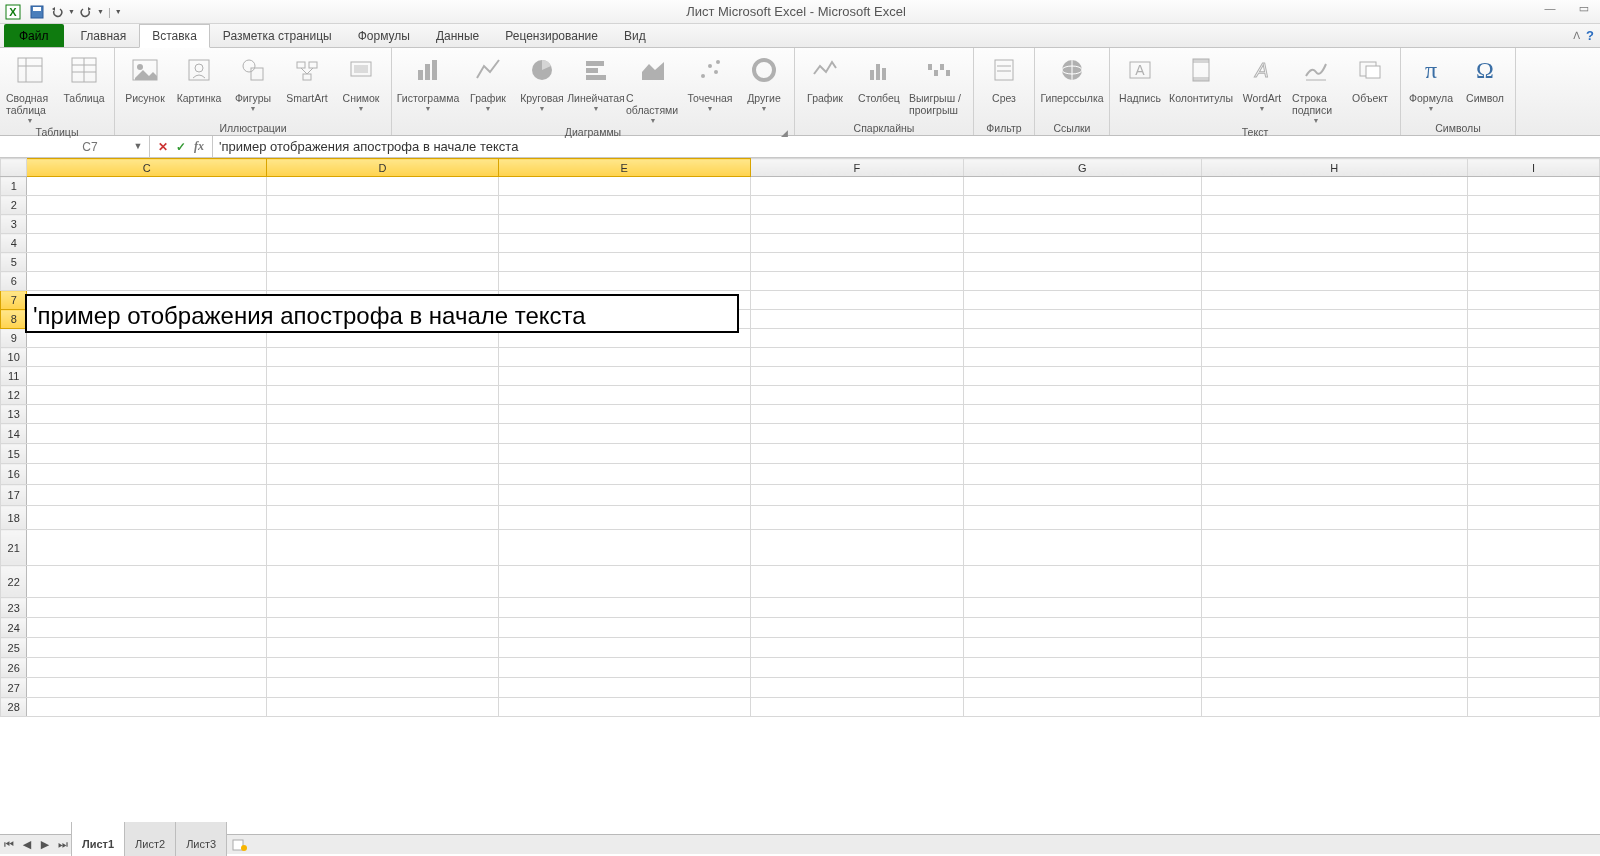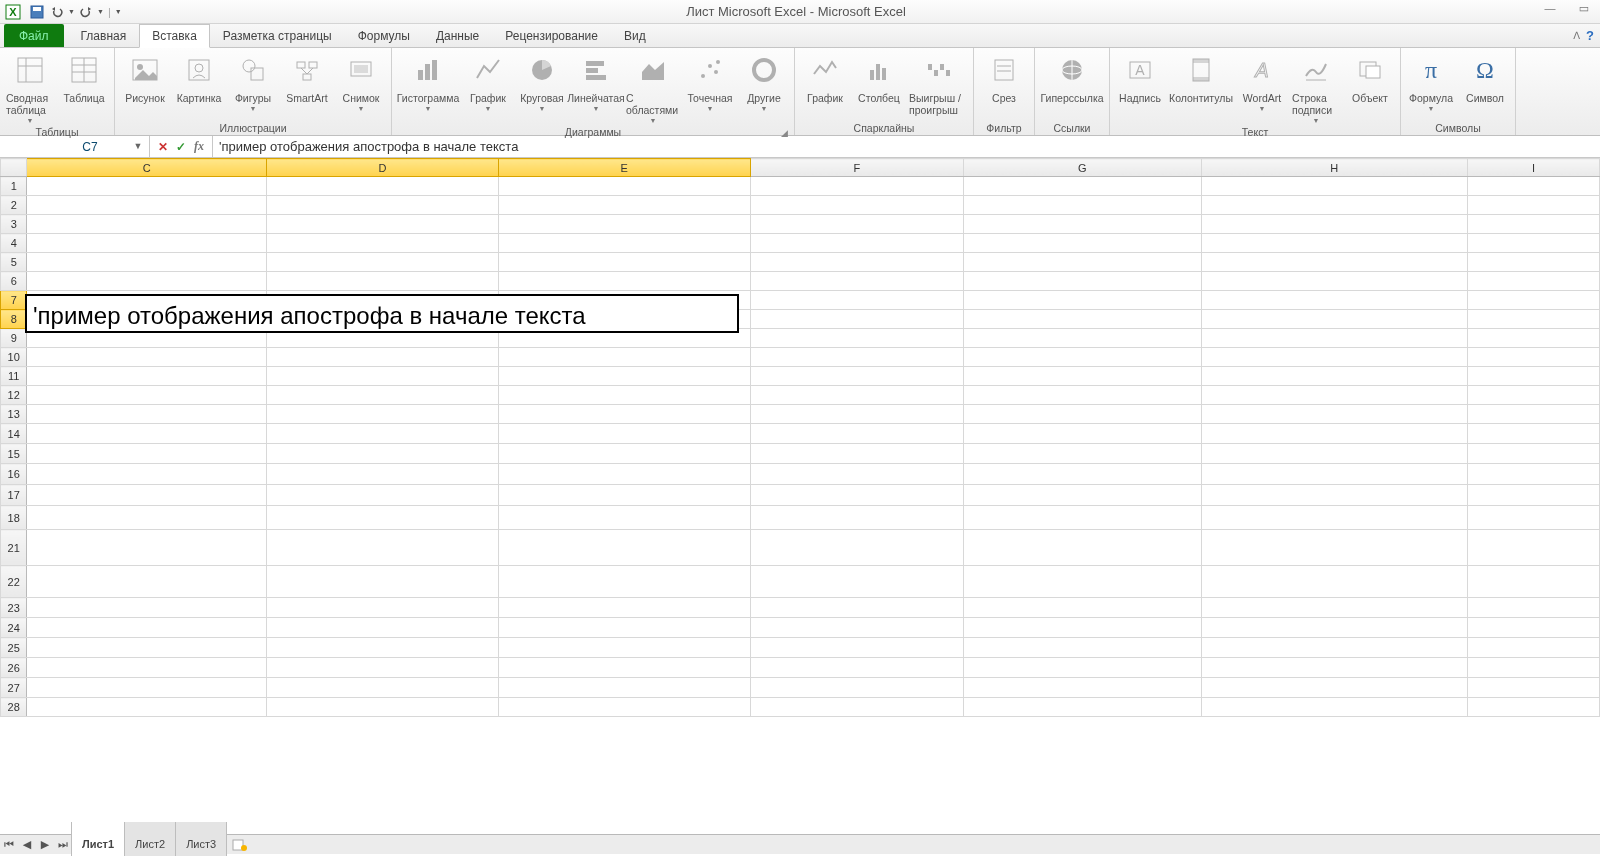--- a/index.html
+++ b/index.html
@@ -10,39 +10,39 @@
   .titlebar .app-icon { width: 18px; height: 18px; margin: 0 4px; display: flex; align-items: center; justify-content: center; }
   .qat { display: flex; align-items: center; gap: 2px; margin-left: 2px; }
   .qat .qat-btn { width: 18px; height: 18px; display:flex; align-items:center; justify-content:center; color:#555; cursor:pointer; }
   .titlebar .title-text { position:absolute; left:0; right:8px; text-align:center; font-size: 13px; color:#555; pointer-events:none; }
   .titlebar .win-controls { position:absolute; right:4px; top:2px; display:flex; gap:10px; color:#777; }
   .win-controls span { cursor:pointer; width:24px; text-align:center; }
   
   
   .ribbon-tabs { height: 24px; background: linear-gradient(#f8f8f8,#ececec); border-bottom:1px solid #c5c5c5; display:flex; align-items:flex-end; padding-left:4px; position:relative; }
   .ribbon-tabs .tab { padding: 4px 12px; font-size: 12px; color:#444; cursor:pointer; border:1px solid transparent; border-bottom:none; }
-  .ribbon-tabs .tab.file { background:#0f7b0f; color:#86efac; border-radius:2px 2px 0 0; margin-right:4px; padding:4px 14px; }
+  .ribbon-tabs .tab.file { background:#0f7b0f; color:#000000; border-radius:2px 2px 0 0; margin-right:4px; padding:4px 14px; }
   .ribbon-tabs .tab.active { background:#fff; border-color:#c5c5c5; border-bottom:1px solid #fff; margin-bottom:-1px; }
   .ribbon-tabs .right-icons { position:absolute; right:6px; bottom:4px; display:flex; gap:6px; color:#777; align-items:center;}
   
   
   .ribbon { height: 88px; background: linear-gradient(#fdfdfd,#ececec); border-bottom:1px solid #bfbfbf; display:flex; }
   .group { display:flex; flex-direction:column; border-right:1px solid #d0d0d0; padding: 2px 6px 0 6px; position:relative; }
   .group .items { display:flex; gap:6px; flex:1; align-items:flex-start; padding-top:2px; }
   .big-btn { display:flex; flex-direction:column; align-items:center; width:48px; cursor:pointer; padding-top:2px; }
   .big-btn .ico { width:32px; height:32px; color:#a9a9a9; display:flex; align-items:center; justify-content:center; }
   .big-btn .lbl { font-size:10.5px; color:#555; text-align:left; line-height:12px; margin-top:6px; white-space:normal; }
   .big-btn .drop { font-size:7px; color:#777; margin-top:1px; }
   .group-label { font-size:10.5px; text-align:center; color:#555; padding:2px 0 1px 0; position:relative; }
   .group-label .launcher { position:absolute; right:0; bottom:1px; font-size:9px; color:#888; cursor:pointer; }
   
   
   .formula-row { height:22px; border-bottom:1px solid #c8c8c8; display:flex; align-items:stretch; }
   .namebox-wrap { width:150px; display:flex; align-items:center; border-right:1px solid #c8c8c8; position:relative; padding-left:45px;}
-  .namebox { width:90px; text-align:center; font-size:12px; color:#0c4a6e; border:none; outline:none; background:transparent; }
+  .namebox { width:90px; text-align:center; font-size:12px; color:#737373; border:none; outline:none; background:transparent; }
   .namebox-drop { position:absolute; right:4px; top:3px; font-size:9px; color:#666; cursor:pointer; width:14px; height:14px; display:flex; align-items:center; justify-content:center; }
   .fx-buttons { display:flex; align-items:center; gap:4px; padding: 0 6px; border-right:1px solid #c8c8c8; }
   .fx-buttons span { color:#777; cursor:pointer; font-size:12px; font-weight:bold; width:14px; text-align:center;}
   .fx-label { font-style:italic; font-family: "Times New Roman", serif; font-size:13px; color:#666; cursor:pointer; width:18px; text-align:center;}
   .formula-input { flex:1; border:none; outline:none; padding:0 6px; font-size:13px; color:#333; }
   
   
   .grid-wrap { position:relative; height: calc(856px - 24px - 24px - 88px - 22px - 22px); overflow:hidden; }
   table.sheet { border-collapse:collapse; table-layout:fixed; width: 1600px; }
   .sheet th, .sheet td { border:1px solid #d8d8d8; font-size:11px; font-weight:normal; color:#333; }

